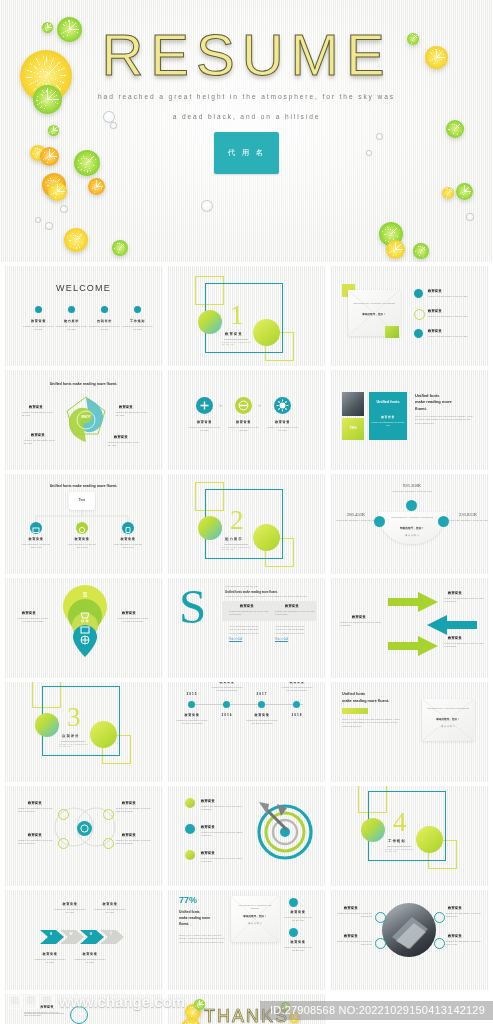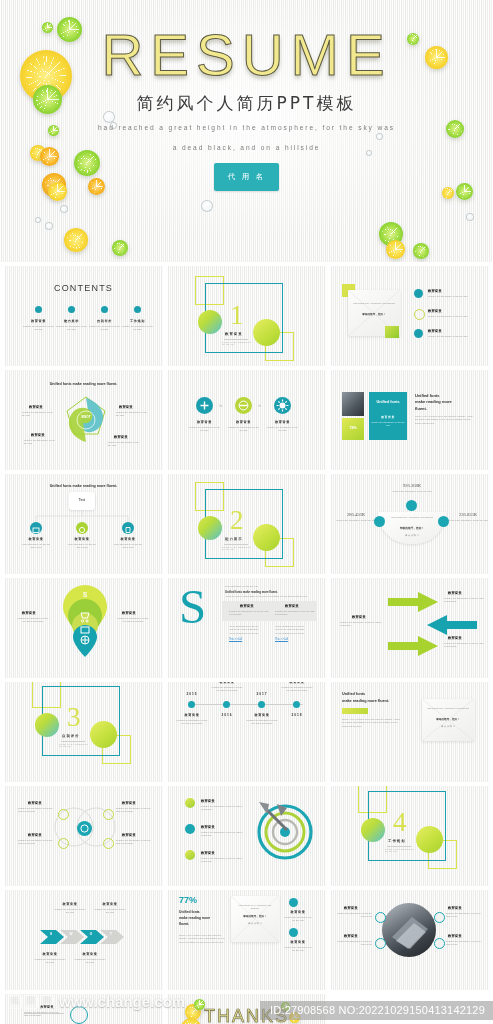--- a/index.html
+++ b/index.html
@@ -45,21 +45,21 @@
     text-shadow:0 3px 4px rgba(120,120,95,.45);
     line-height:1;margin:0;padding:0;
   }
   #hero .subtitle{
     margin-top:8px;font-size:17px;letter-spacing:3px;color:#3b3b3b;font-weight:400;
     font-family:"DejaVu Sans",sans-serif;
   }
   #hero .eng{margin-top:7px;font-size:6.6px;letter-spacing:1.9px;color:#7d7d7d;line-height:1.9;}
   #hero .badge{
     display:inline-block;margin-top:9px;background:#2cb0b8;color:#fff;
-    font-size:7.5px;letter-spacing:2px;padding:9px 14px;border-radius:2px;
+    font-size:7.5px;letter-spacing:2px;padding:16px 14px;border-radius:2px;
     box-shadow:0 1px 2px rgba(0,0,0,.12);
     font-family:"DejaVu Sans",sans-serif;
   }
 
   
   #grid{position:absolute;left:0;top:262px;width:493px;height:762px;
         background:#ffffff;
         display:grid;grid-template-columns:repeat(3,1fr);
         grid-auto-rows:100px;gap:4px;padding:4px 4px 0 4px;box-sizing:border-box;}
   .slide{position:relative;overflow:hidden;}
@@ -140,32 +140,31 @@
     <div class="bubble" style="left:376px;top:133px;width:5px;height:5px;"></div>
     <div class="bubble" style="left:366px;top:150px;width:4px;height:4px;"></div>
     <div class="bubble" style="left:201px;top:200px;width:10px;height:10px;"></div>
     <div class="bubble" style="left:60px;top:205px;width:6px;height:6px;"></div>
     <div class="bubble" style="left:35px;top:217px;width:4px;height:4px;"></div>
     <div class="bubble" style="left:45px;top:222px;width:6px;height:6px;"></div>
     <div class="bubble" style="left:466px;top:213px;width:6px;height:6px;"></div>
 
     <div class="title-wrap">
       <div class="resume">RESUME</div>
-      <div class="subtitle">简约风个人简历PPT模板</div>
       <div class="eng">had reached a great height in the atmosphere, for the sky was</div>
       <div class="eng">a dead black, and on a hillside</div>
       <div class="badge">代 用 名</div>
     </div>
   </div>
 
   <div id="grid">
 
     <div class="slide paper">
         <div class="inner">
-      <div style="position:absolute;left:0;right:0;top:17px;text-align:center;font-size:9px;letter-spacing:1.2px;color:#3a3a3a;">CONTENTS</div>
+      <div style="position:absolute;left:0;right:0;top:17px;text-align:center;font-size:9px;letter-spacing:1.2px;color:#3a3a3a;">WELCOME</div>
       <div class="circle" style="left:31px;top:40px;width:7px;height:7px;background:#1b9fae;"></div>
       <div class="circle" style="left:64px;top:40px;width:7px;height:7px;background:#1b9fae;"></div>
       <div class="circle" style="left:97px;top:40px;width:7px;height:7px;background:#1b9fae;"></div>
       <div class="circle" style="left:130px;top:40px;width:7px;height:7px;background:#1b9fae;"></div>
       <div style="position:absolute;left:18px;top:53px;width:33px;" class="dotlbl">教育背景</div>
       <div style="position:absolute;left:51px;top:53px;width:33px;" class="dotlbl">能力展示</div>
       <div style="position:absolute;left:84px;top:53px;width:33px;" class="dotlbl">自我评价</div>
       <div style="position:absolute;left:117px;top:53px;width:33px;" class="dotlbl">工作规划</div>
       <div style="position:absolute;left:19px;top:59px;width:31px;" class="body2">height in the atmosphere for the sky was</div>
       <div style="position:absolute;left:52px;top:59px;width:31px;" class="body2">height in the atmosphere for the sky was</div>

